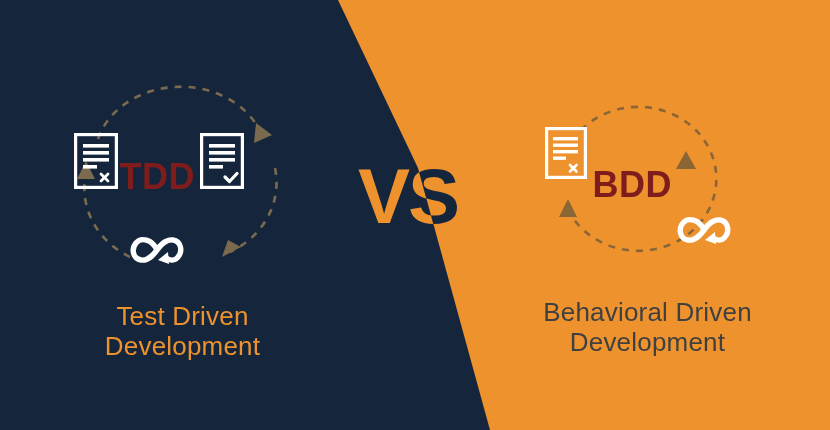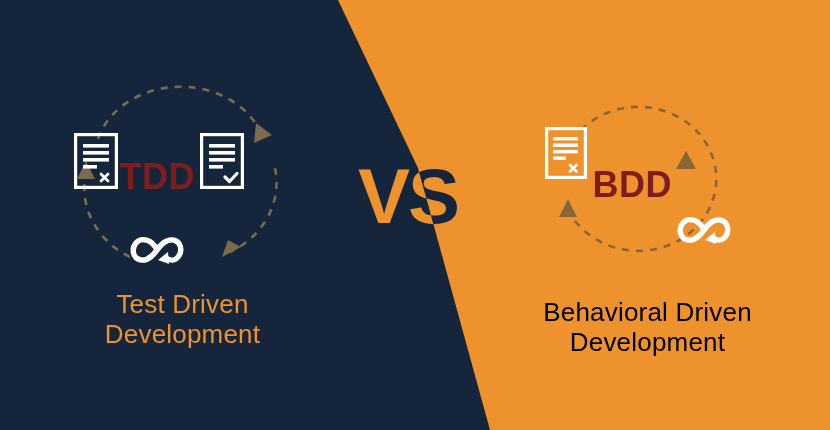--- a/index.html
+++ b/index.html
@@ -84,22 +84,22 @@
   .loop-bdd { left: 140px; top: 105px; }
 
   
   .caption {
     text-align: center;
     line-height: 1.15;
     font-size: 26px;
     font-weight: 400;
     letter-spacing: 0.2px;
   }
-  .caption-left  { color: #ee922e; margin-top: 10px; }
-  .caption-right { color: #000000; margin-top: 18px; }
+  .caption-left  { color: #ee922e; margin-top: 22px; }
+  .caption-right { color: #404040; margin-top: 18px; }
   .caption .line { display: block; white-space: nowrap; }
 
   
   .vs-wrap {
     position: absolute;
     left: 358px;
     top: 155px;
     width: 120px;
     height: 86px;
   }

